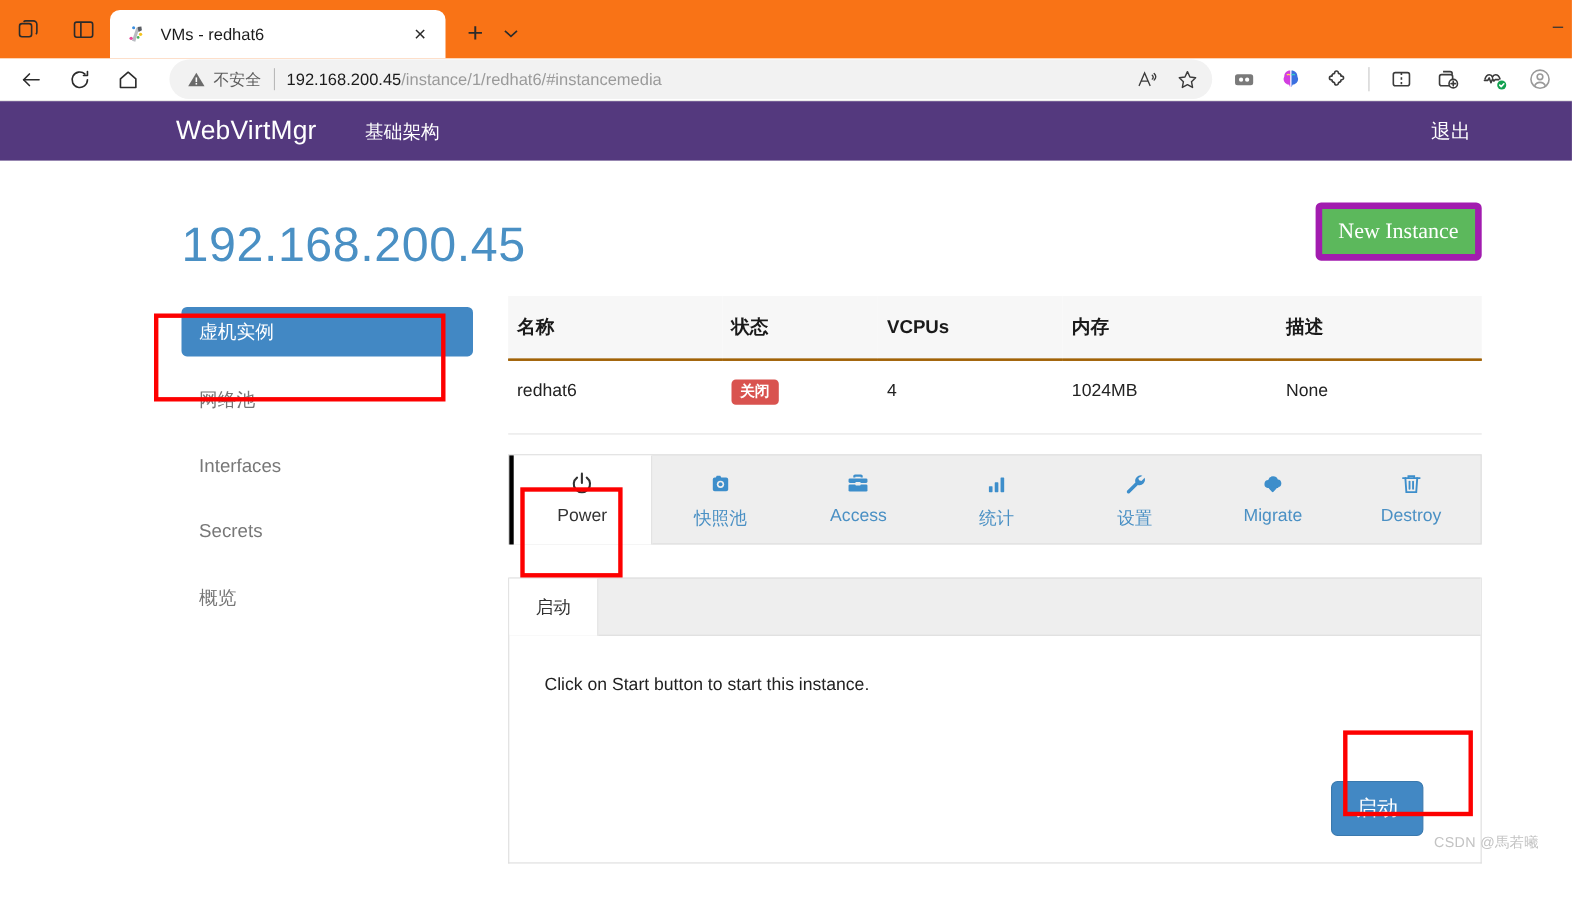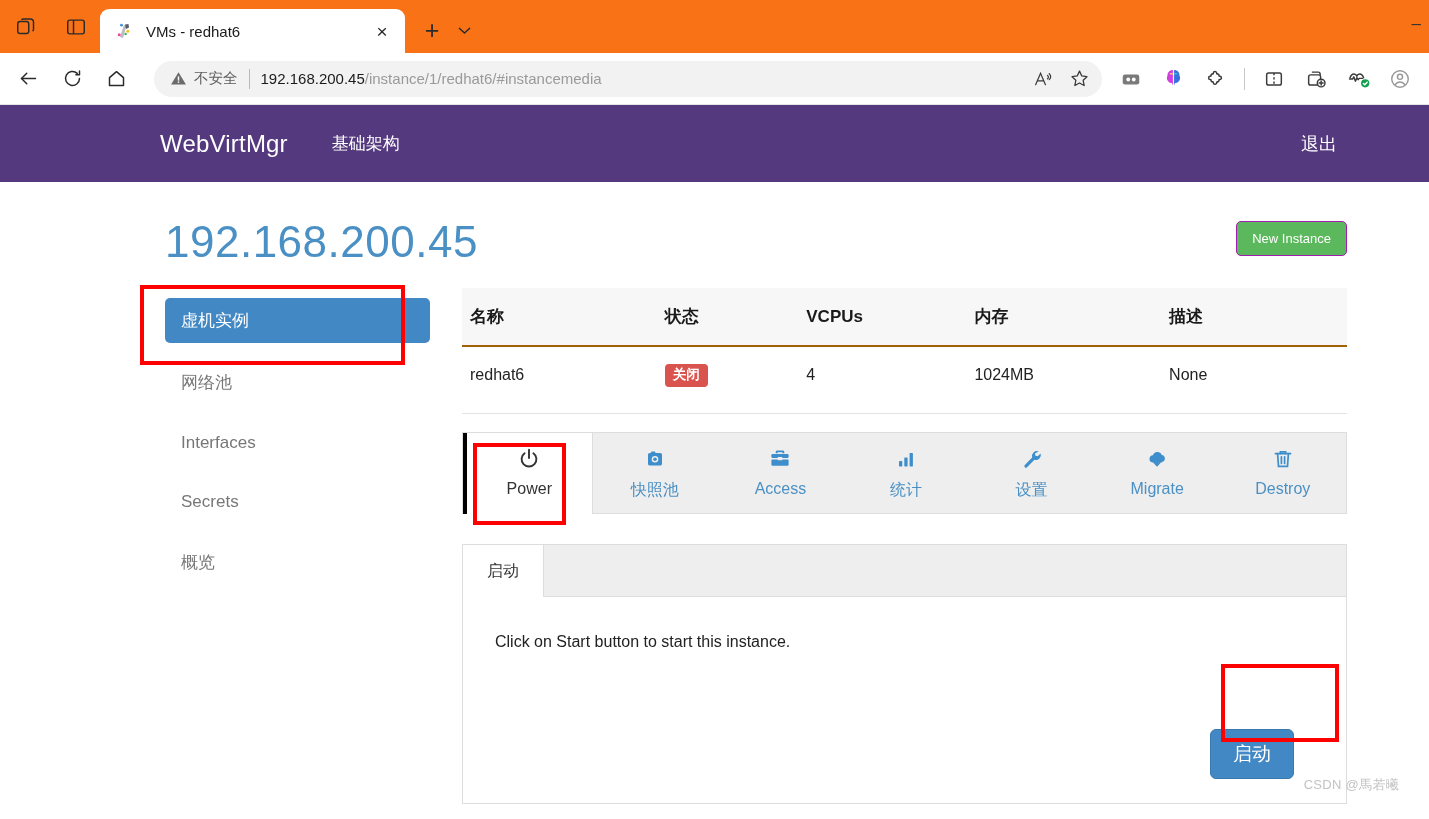--- a/index.html
+++ b/index.html
@@ -77,21 +77,21 @@
     font-size: 13px; color: #2b2b2b;
     margin-left: 4px; margin-bottom: 8px;
   }
   .win-min {
     position: absolute;
     right: 8px; top: 14px;
     font-size: 17px; color: #333;
   }
 
   .browser-toolbar {
-    height: 52px;
+    height: 39px;
     background: #ffffff;
     display: flex;
     align-items: center;
     padding: 0 10px;
     box-sizing: border-box;
     border-bottom: 1px solid #e6e6e6;
   }
   .nav-btn {
     width: 36px; height: 36px;
     display: flex; align-items: center; justify-content: center;
@@ -147,21 +147,21 @@
     position: relative;
   }
   .tb-divider {
     width: 1px; height: 22px;
     background: #c7c7c7;
     margin: 0 6px;
   }
 
   
   .app-navbar {
-    height: 77px;
+    height: 54px;
     background: #54397e;
     display: flex;
     align-items: center;
     padding: 0 0 0 160px;
     box-sizing: border-box;
   }
   .brand {
     color: #ffffff;
     font-size: 24px;
     letter-spacing: .2px;
@@ -191,26 +191,26 @@
     font-size: 44px;
     color: #4a90c4;
     font-weight: 400;
     letter-spacing: .5px;
     line-height: 1;
   }
   .btn-new {
     margin-left: auto;
     background: #5cb85c;
     color: #fff;
-    border: 1px solid #a21caf;
+    border: 6px solid #a21caf;
     border-radius: 5px;
-    font-size: 13px;
+    font-size: 20px;
     padding: 9px 15px;
     margin-bottom: 8px;
-    font-family: Liberation Sans, sans-serif;
+    font-family: Liberation Serif, serif;
   }
 
   .content-row {
     display: flex;
     padding: 24px 82px 0 165px;
     align-items: flex-start;
   }
 
   
   .sidebar {

